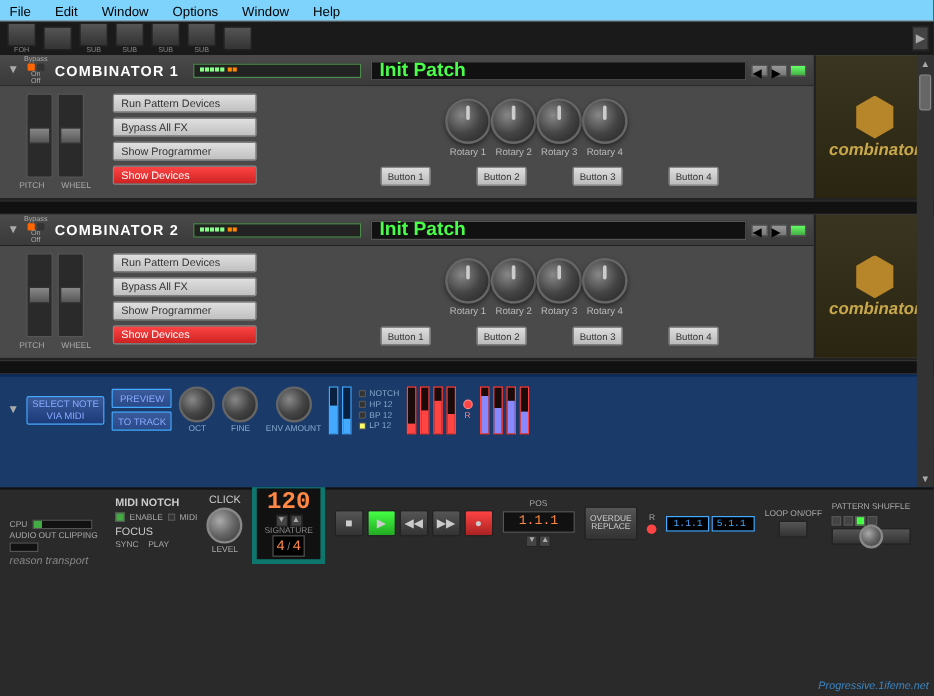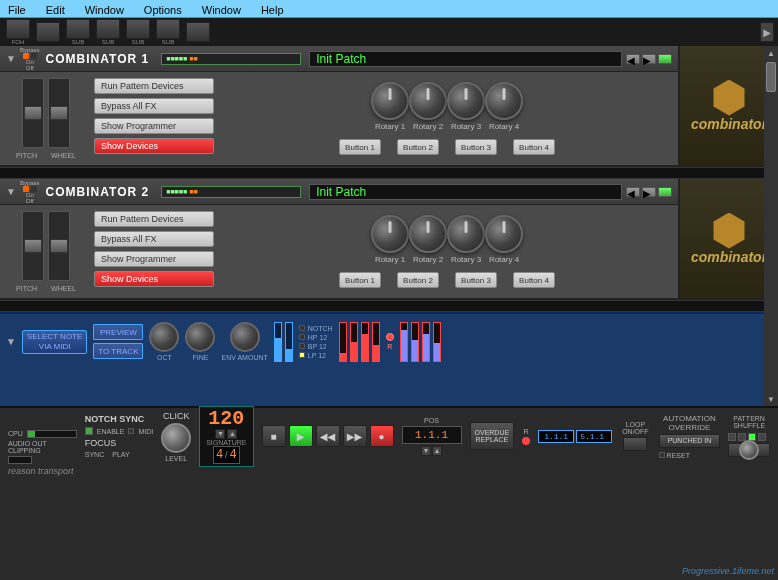--- a/index.html
+++ b/index.html
@@ -83,22 +83,22 @@
       height: 16px;
       background: #111;
       border: 1px solid #555;
       display: flex;
       align-items: center;
       padding: 0 6px;
       margin: 0 4px;
     }
     .patch-name {
       color: #4aff4a;
-      font-size: 12px;
-      font-weight: normal;
+      font-size: 16px;
+      font-weight: bold;
     }
     .combo-mini-buttons {
       display: flex;
       gap: 2px;
     }
     .mini-btn {
       width: 14px;
       height: 10px;
       background: linear-gradient(to bottom, #999, #777);
       border: 1px solid #555;
@@ -231,20 +231,21 @@
       height: 16px;
       background: linear-gradient(to bottom, #ddd, #bbb);
       border: 1px solid #888;
       border-radius: 2px;
       display: flex;
       align-items: center;
       justify-content: center;
       font-size: 8px;
       color: #333;
       cursor: pointer;
+      margin-left: 22px;
     }
 
     
     .drex {
       background: #1a3a6a;
       border-top: 2px solid #0a2a5a;
       display: flex;
       flex-direction: column;
       height: 165px;
     }
@@ -308,21 +309,21 @@
       width: 8px;
       height: 8px;
       background: #111;
       border: 1px solid #555;
       cursor: pointer;
     }
     .transport-checkbox.checked { background: #4a4; }
 
     .tempo-section {
       background: #111;
-      border: 1px solid #0f766e;
+      border: 4px solid #0f766e;
       padding: 2px 6px;
       display: flex;
       flex-direction: column;
       align-items: center;
     }
     .tempo-display {
       font-size: 20px;
       font-weight: bold;
       color: #f84;
       font-family: 'Courier New', monospace;
@@ -970,21 +971,21 @@
       </div>
     </div>
     <div class="audio-clip">AUDIO OUT CLIPPING</div>
     <div style="display:flex;align-items:center;gap:4px;">
       <div style="width:24px;height:8px;background:#111;border:1px solid #555;"></div>
     </div>
     <div class="reason-logo">reason transport</div>
   </div>
 
   <div class="transport-section">
-    <div style="font-size:9px;color:#ccc;font-weight:bold;">NOTCH SYNC</div>
+    <div style="font-size:9px;color:#ccc;font-weight:bold;">MIDI NOTCH</div>
     <div class="midi-sync-row">
       <div class="transport-checkbox checked"></div>
       <div class="transport-label">ENABLE</div>
       <div style="width:6px;height:6px;background:#333;border:1px solid #555;"></div>
       <div class="transport-label">MIDI</div>
     </div>
     <div class="midi-sync-row">
       <div style="font-size:9px;color:#ccc;">FOCUS</div>
     </div>
     <div class="midi-sync-row">
@@ -1049,31 +1050,20 @@
       <div style="background:#000;border:1px solid #4af;padding:1px 3px;font-family:'Courier New',monospace;color:#4af;font-size:8px;min-width:36px;text-align:center;">1.1.1</div>
       <div style="background:#000;border:1px solid #4af;padding:1px 3px;font-family:'Courier New',monospace;color:#4af;font-size:8px;min-width:36px;text-align:left;">5.1.1</div>
     </div>
   </div>
 
   <div style="display:flex;flex-direction:column;gap:2px;align-items:center;">
     <div style="font-size:7px;color:#aaa;text-align:center;">LOOP ON/OFF</div>
     <div style="width:24px;height:14px;background:linear-gradient(to bottom,#555,#333);border:1px solid #222;border-radius:1px;cursor:pointer;"></div>
   </div>
 
-  <div class="automation-section">
-    <div class="auto-label">AUTOMATION
-OVERRIDE</div>
-    <div class="auto-btn">
-      <span>PUNCHED IN</span>
-    </div>
-    <div style="display:flex;align-items:center;gap:2px;margin-top:2px;">
-      <div style="width:6px;height:6px;background:#333;border:1px solid #555;"></div>
-      <div style="font-size:7px;color:#aaa;">RESET</div>
-    </div>
-  </div>
 
   <div class="pattern-section">
     <div style="font-size:7px;color:#aaa;text-align:center;">PATTERN
 SHUFFLE</div>
     <div style="display:flex;gap:2px;margin-top:2px;">
       <div style="width:8px;height:8px;background:#444;border:1px solid #555;"></div>
       <div style="width:8px;height:8px;background:#444;border:1px solid #555;"></div>
       <div style="width:8px;height:8px;background:#4f4;border:1px solid #555;"></div>
       <div style="width:8px;height:8px;background:#444;border:1px solid #555;"></div>
     </div>

